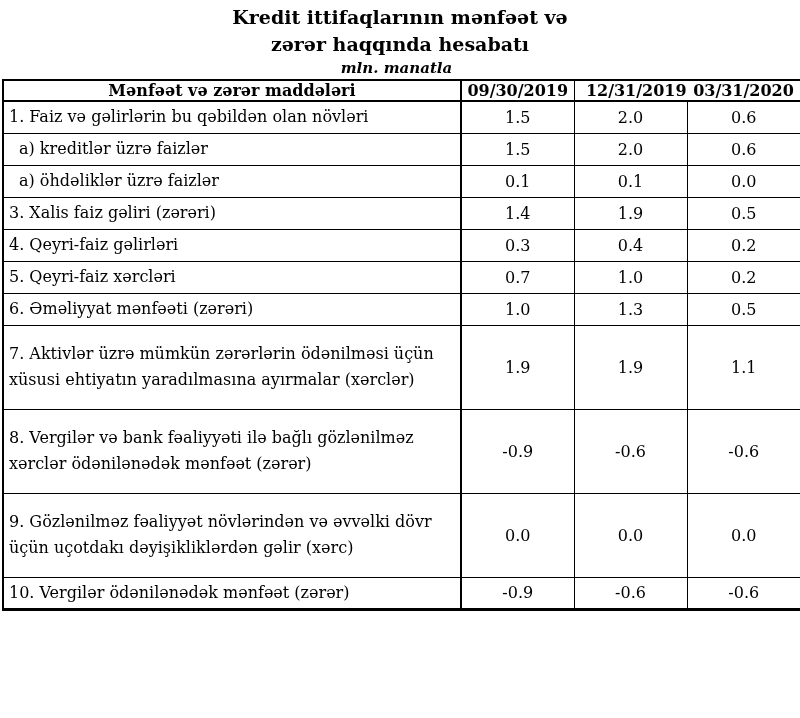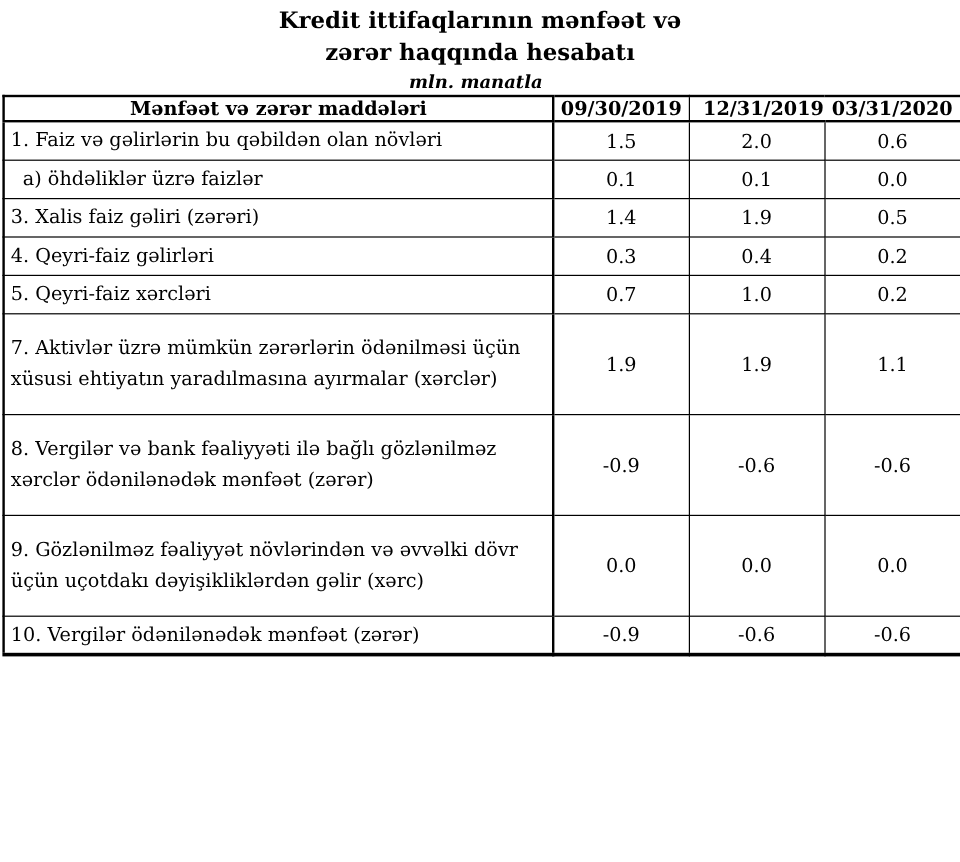--- a/index.html
+++ b/index.html
@@ -81,20 +81,26 @@
       </tr>
     </thead>
     <tbody>
       <tr class="short">
         <td class="lbl">1. Faiz və gəlirlərin bu qəbildən olan növləri</td>
         <td class="num">1.5</td>
         <td class="num">2.0</td>
         <td class="num">0.6</td>
       </tr>
       <tr class="short">
+        <td class="lbl indent">a) kreditlər üzrə faizlər</td>
+        <td class="num">1.5</td>
+        <td class="num">2.0</td>
+        <td class="num">0.6</td>
+      </tr>
+      <tr class="short">
         <td class="lbl indent">a) öhdəliklər üzrə faizlər</td>
         <td class="num">0.1</td>
         <td class="num">0.1</td>
         <td class="num">0.0</td>
       </tr>
       <tr class="short">
         <td class="lbl">3. Xalis faiz gəliri (zərəri)</td>
         <td class="num">1.4</td>
         <td class="num">1.9</td>
         <td class="num">0.5</td>
@@ -103,20 +109,26 @@
         <td class="lbl">4. Qeyri-faiz gəlirləri</td>
         <td class="num">0.3</td>
         <td class="num">0.4</td>
         <td class="num">0.2</td>
       </tr>
       <tr class="short">
         <td class="lbl">5. Qeyri-faiz xərcləri</td>
         <td class="num">0.7</td>
         <td class="num">1.0</td>
         <td class="num">0.2</td>
+      </tr>
+      <tr class="short">
+        <td class="lbl">6. Əməliyyat mənfəəti (zərəri)</td>
+        <td class="num">1.0</td>
+        <td class="num">1.3</td>
+        <td class="num">0.5</td>
       </tr>
       <tr class="tall">
         <td class="lbl">7. Aktivlər üzrə mümkün zərərlərin ödənilməsi üçün xüsusi ehtiyatın yaradılmasına ayırmalar (xərclər)</td>
         <td class="num">1.9</td>
         <td class="num">1.9</td>
         <td class="num">1.1</td>
       </tr>
       <tr class="tall">
         <td class="lbl">8. Vergilər və bank fəaliyyəti ilə bağlı gözlənilməz xərclər ödənilənədək mənfəət (zərər)</td>
         <td class="num">-0.9</td>

